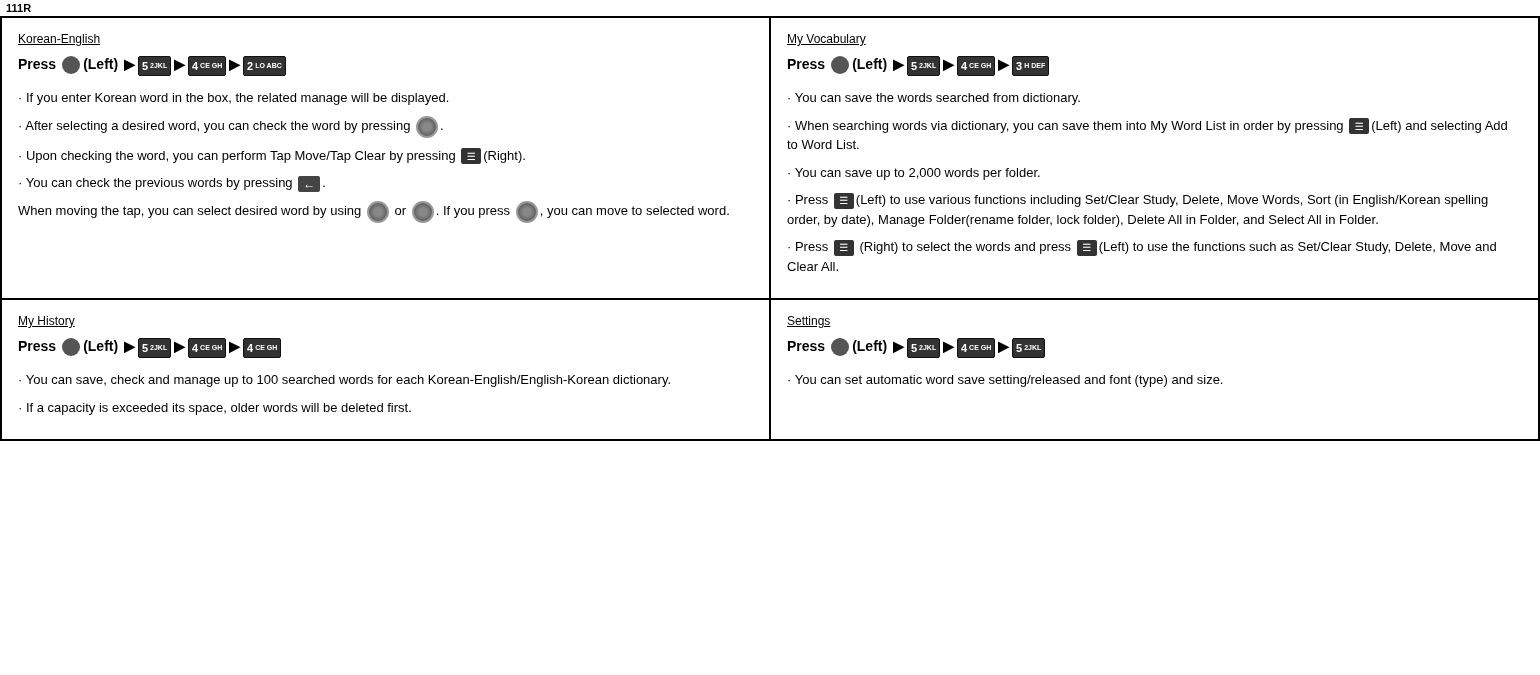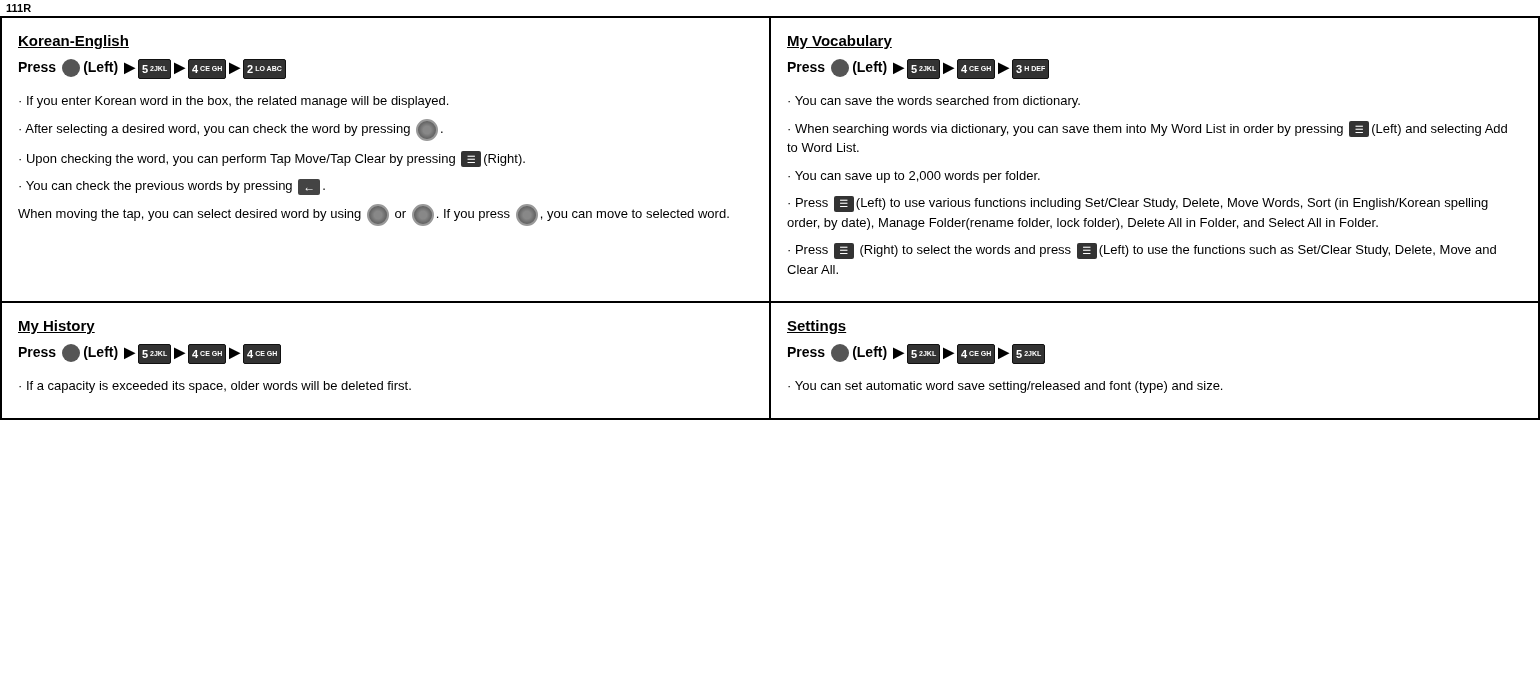--- a/index.html
+++ b/index.html
@@ -20,22 +20,22 @@
       grid-template-rows: auto auto;
       border: 1px solid #000;
       margin: 0;
     }
     .cell {
       border: 1px solid #000;
       padding: 14px 16px;
       vertical-align: top;
     }
     .cell-title {
-      font-size: 15px;
-      font-weight: bold;
+      font-size: 12px;
+      font-weight: normal;
       text-decoration: underline;
       margin-bottom: 10px;
     }
     .press-line {
       display: flex;
       flex-wrap: wrap;
       margin-bottom: 12px;
       font-weight: bold;
       font-size: 14px;
     }
@@ -232,20 +232,21 @@
         </span>
       <span class="arrow">▶</span>
       <span class="key-btn">
           <span class="main-num">4</span>
           <span class="sub-text">
             <span>CE GH</span>
           </span>
         </span>
     </div>
 
+    <div class="bullet-text">· You can save, check and manage up to 100 searched words for each Korean-English/English-Korean dictionary.</div>
     <div class="bullet-text">· If a capacity is exceeded its space, older words will be deleted first.</div>
   </div>
 
   <div class="cell">
     <div class="cell-title">Settings</div>
 
     <div class="press-line">
       <span class="press-label">Press</span>
       <span class="btn-circle"></span>
       <span style="margin:0 4px 0 1px;">(Left)</span>

